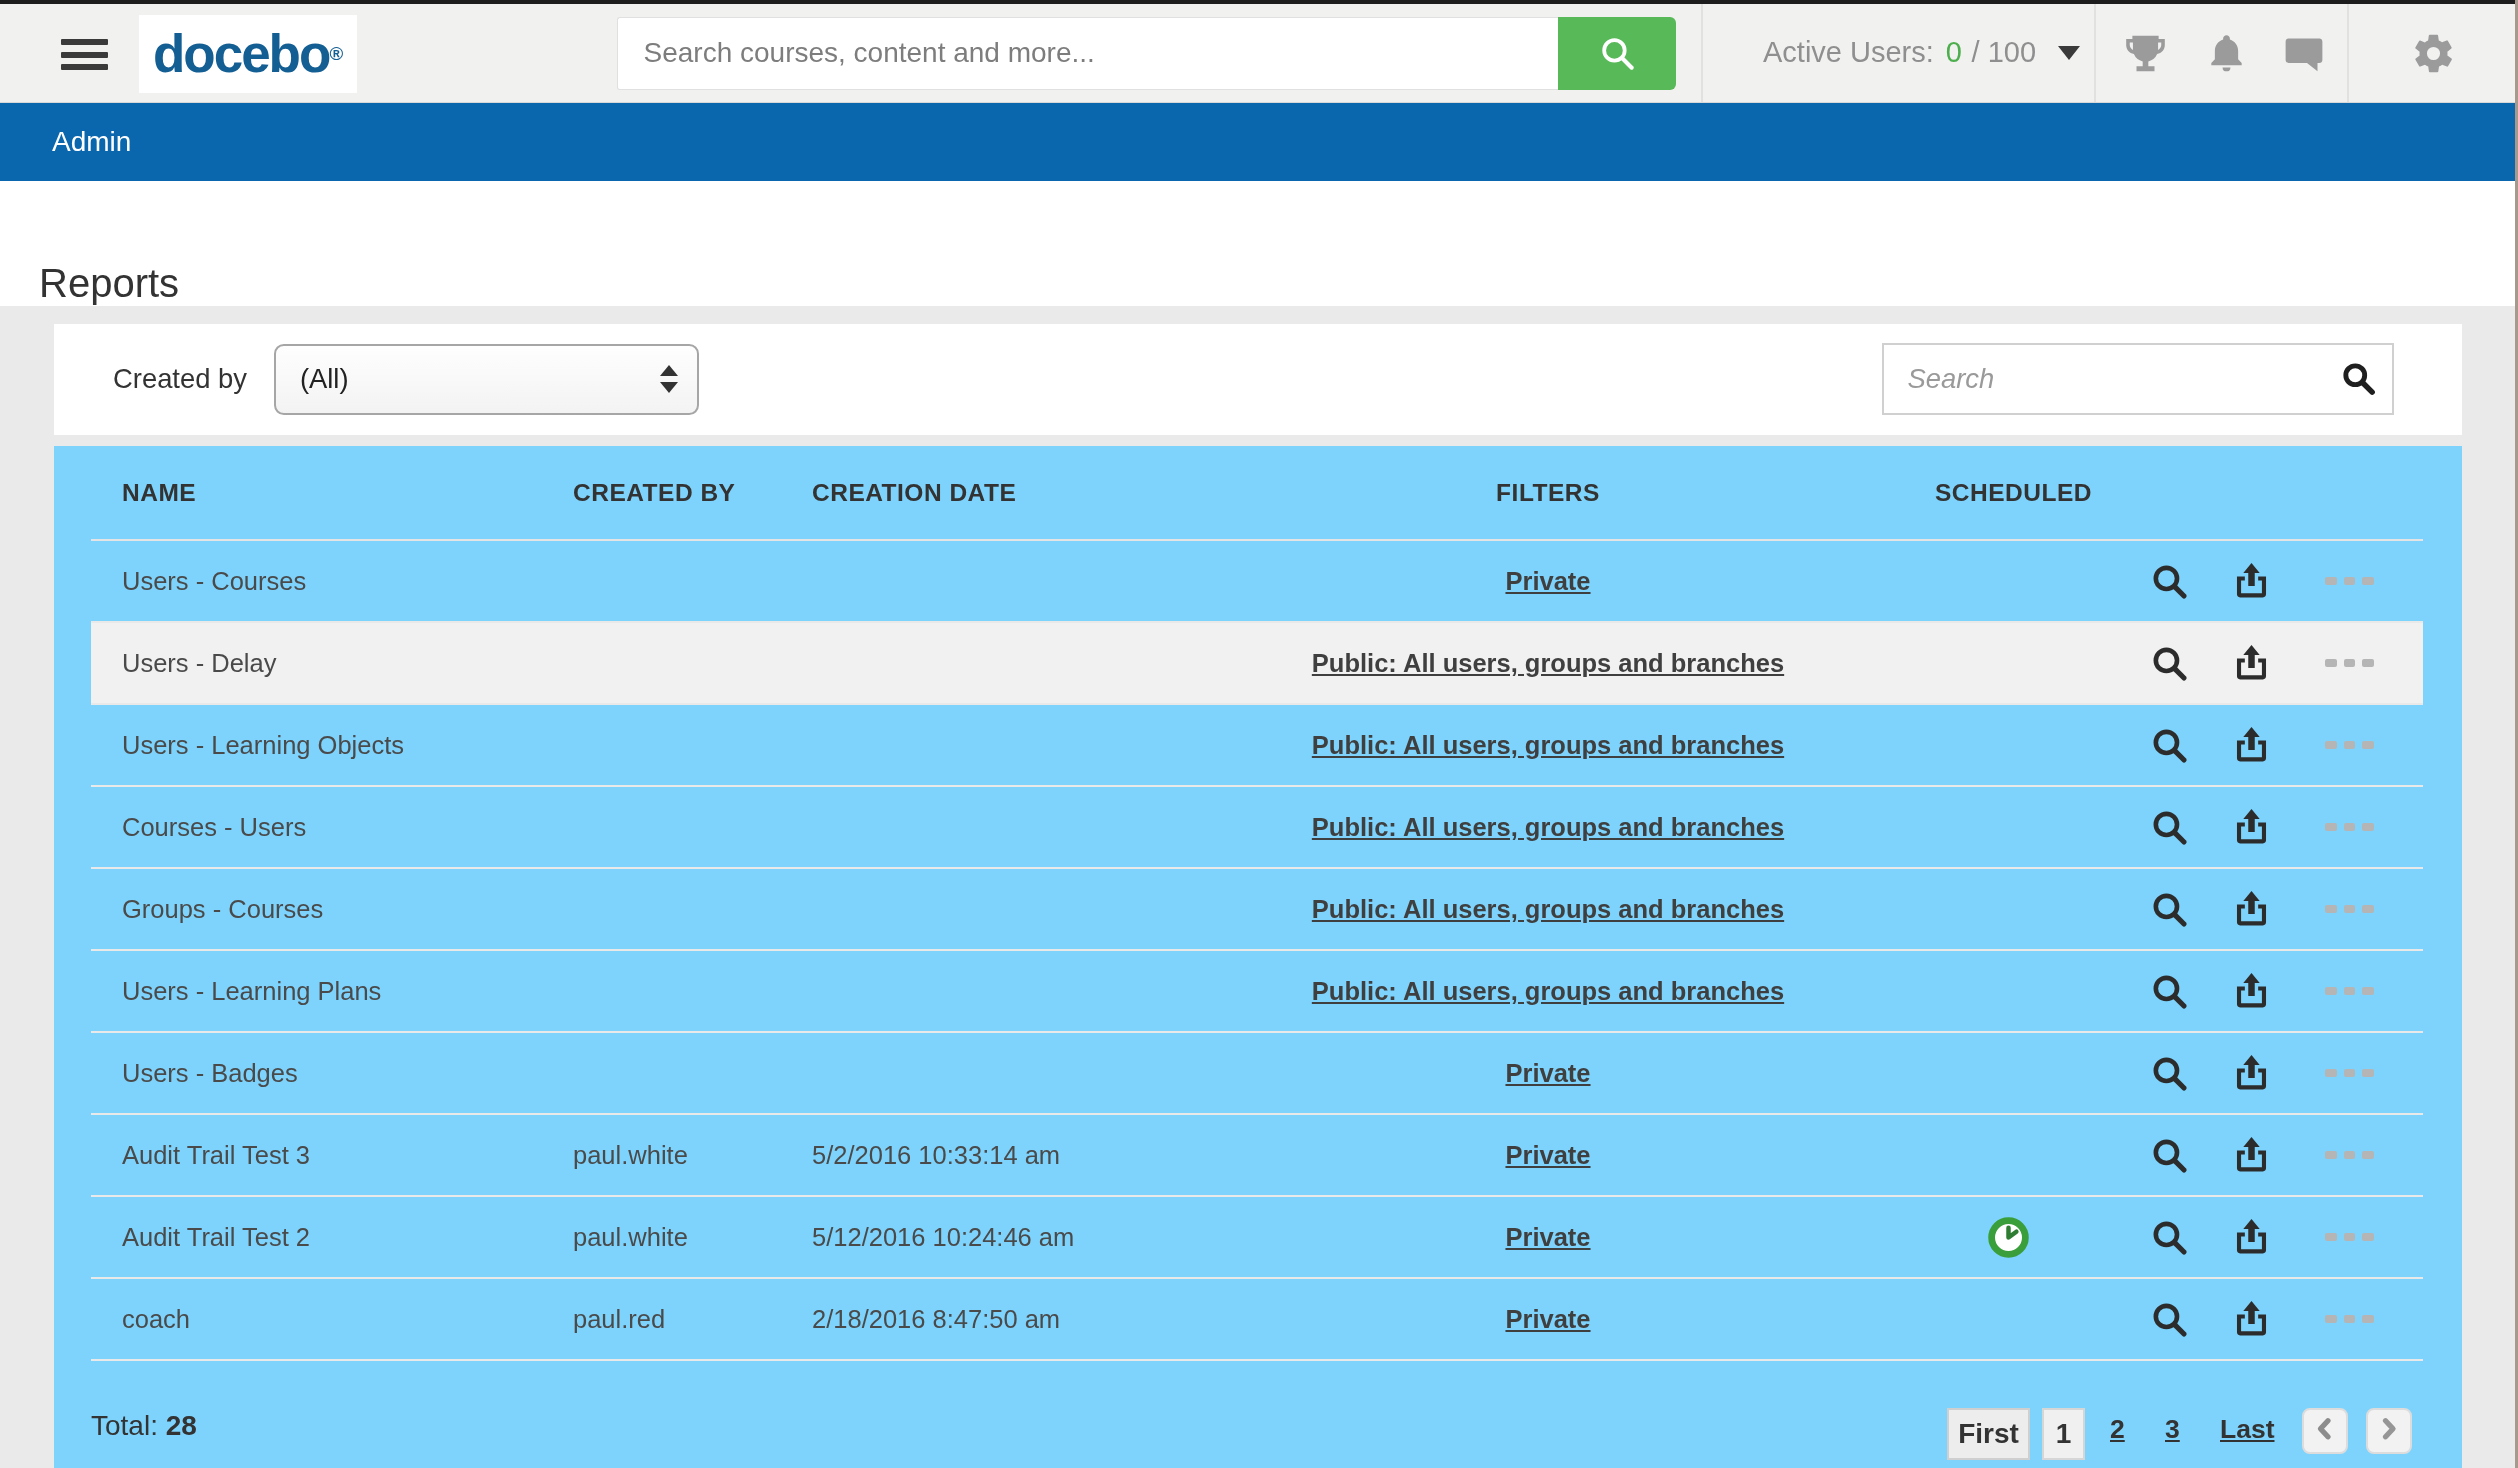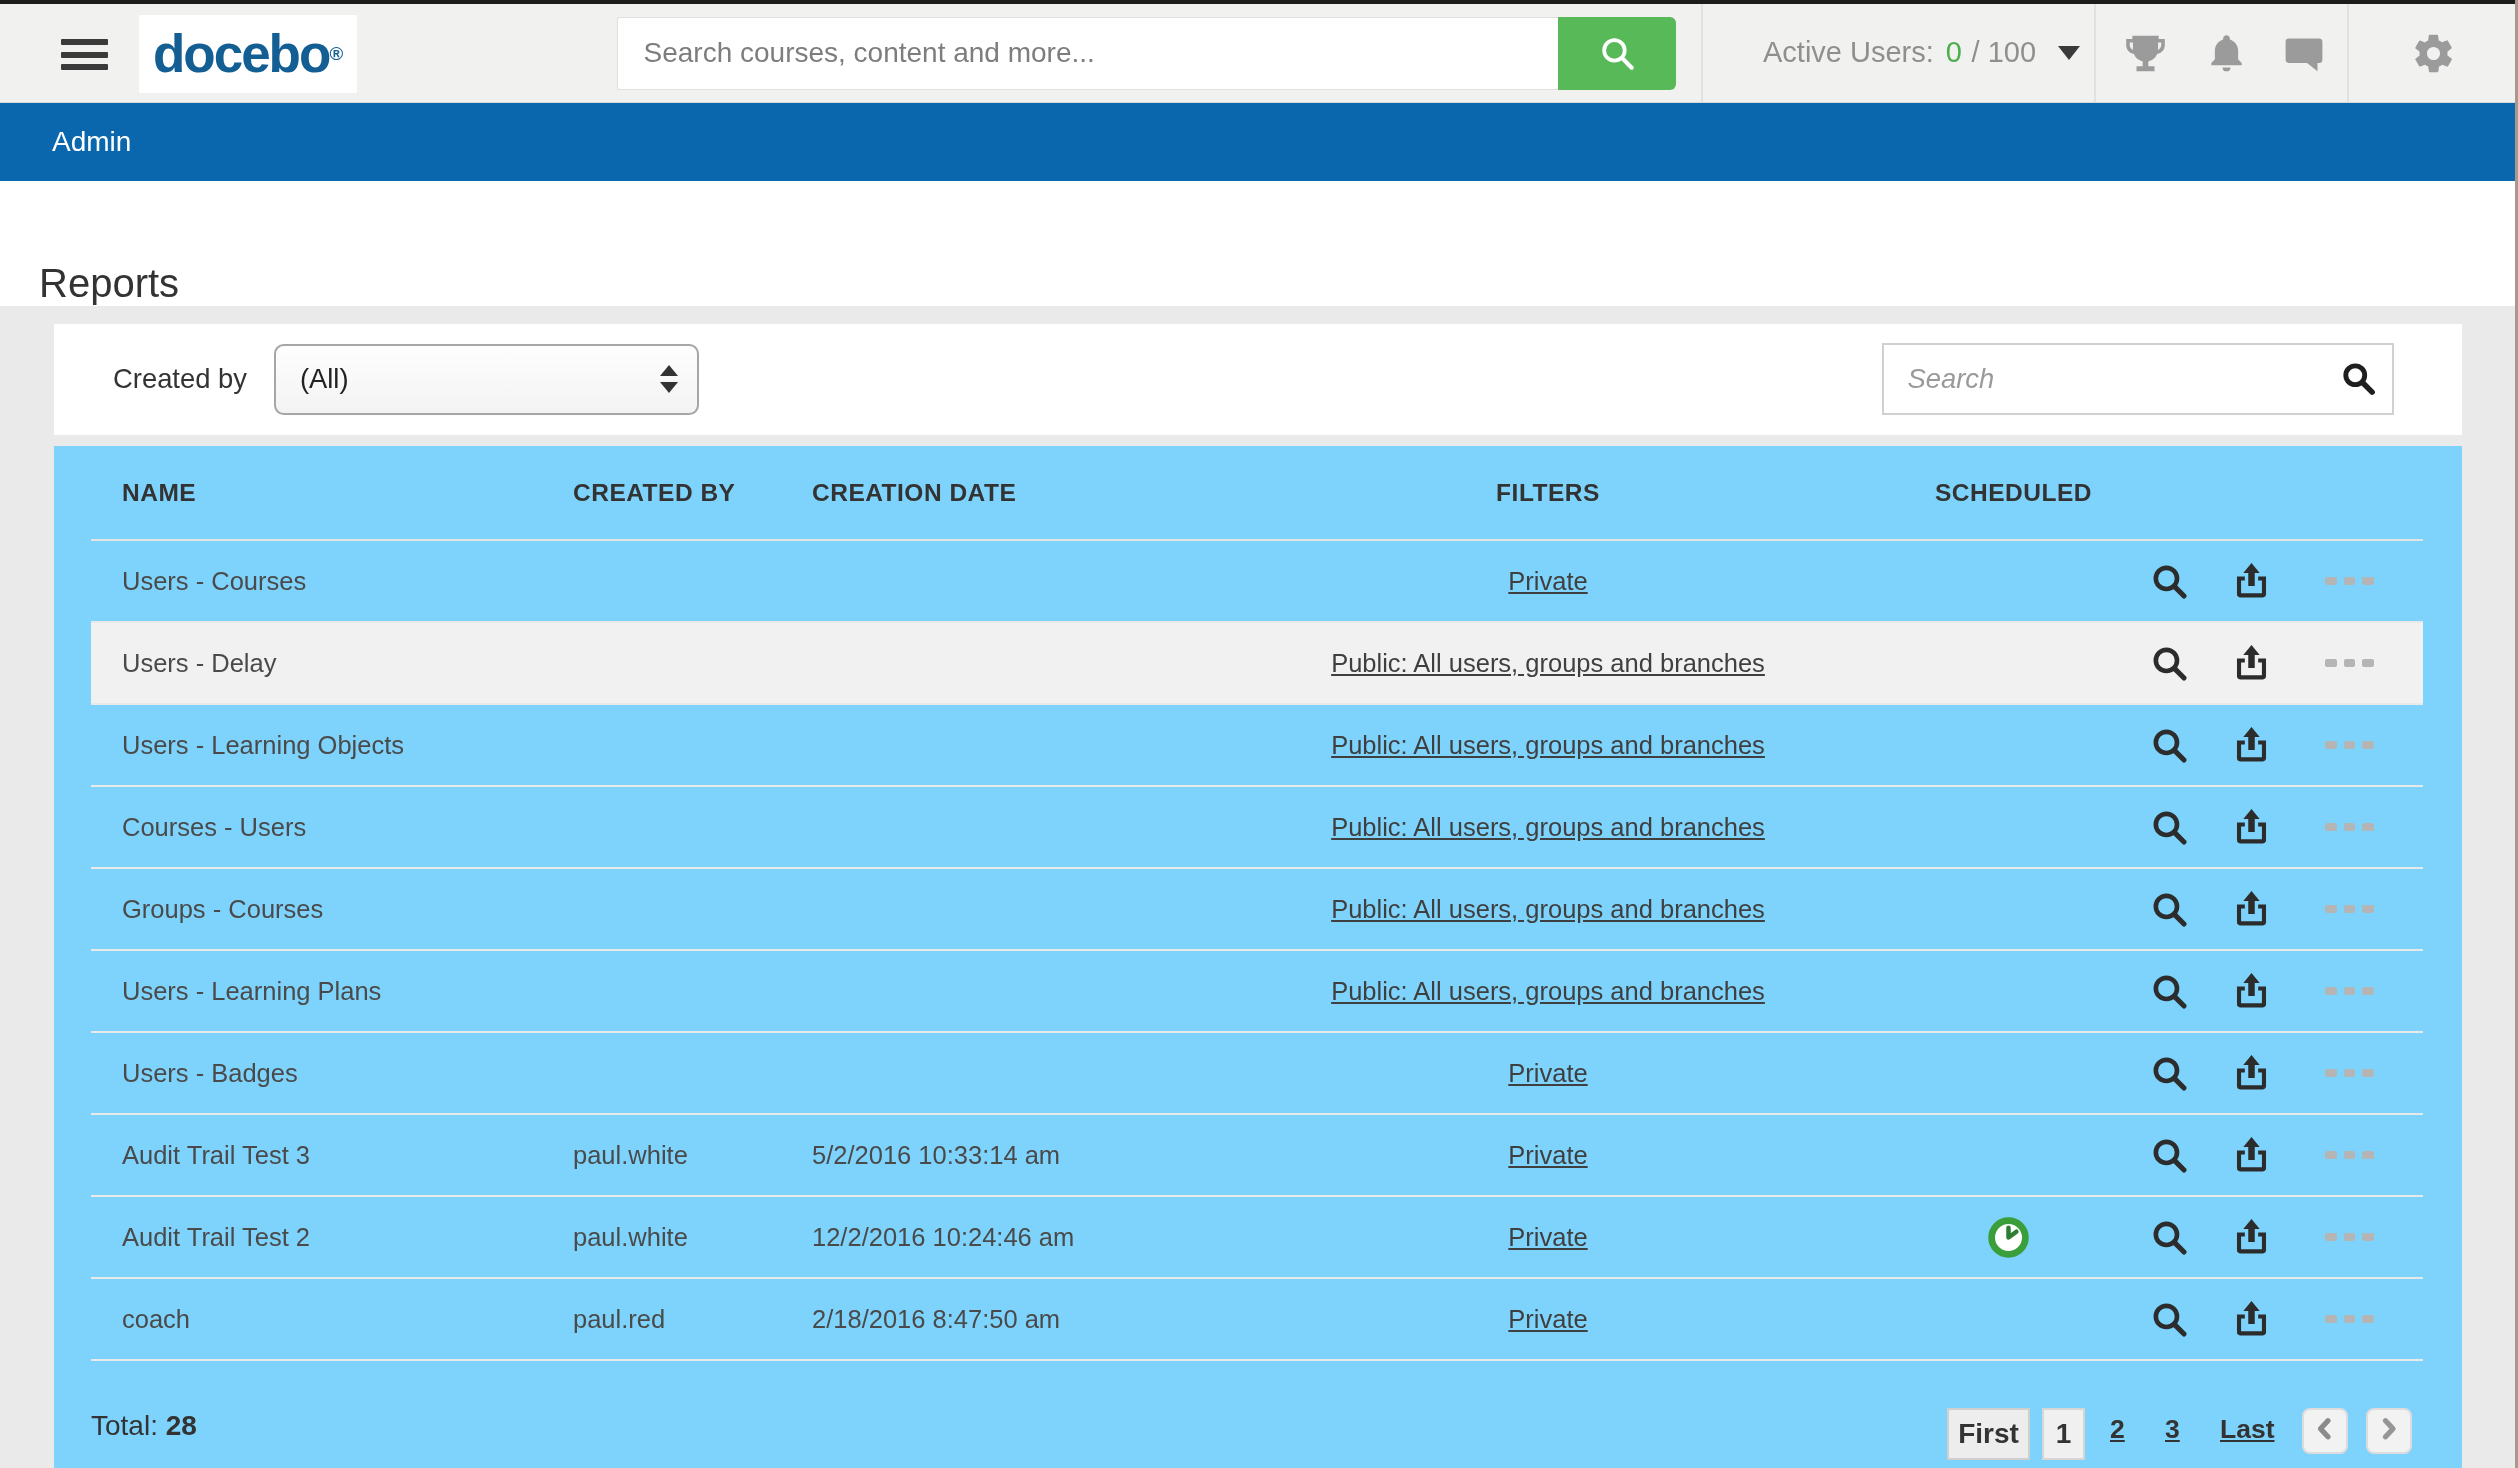--- a/index.html
+++ b/index.html
@@ -67,21 +67,21 @@
   .row { height:82px; display:flex; align-items:center; border-bottom:2px solid #e9e9e9; font-size:25.5px; color:#4a4a4a; }
   .row.hl { background:#f1f1f1; }
 
   .col-name    { width:453px; padding-left:31px; }
   .col-created { width:240px; padding-left:29px; }
   .col-date    { width:377px; padding-left:28px; }
   .col-filters { width:774px; text-align:center; }
   .col-sched   { width:147px; text-align:center; }
   .col-actions { flex:1; display:flex; align-items:center; }
 
-  .c-filters-link { color:#3f3f3f; text-decoration:underline; }
+  .c-filters-link { color:#3f3f3f; text-decoration:underline;font-weight:bold; }
   .sched-icon { display:inline-block; width:45px; height:45px; vertical-align:middle; }
   .sched-icon svg { width:100%; height:100%; }
 
   .act { display:inline-flex; align-items:center; justify-content:center; cursor:pointer; color:#2c2c2c; }
   .act svg { width:41px; height:41px; }
   .act-search { margin-left:67px; }
   .act-export { margin-left:41px; }
   .act-menu { margin-left:53px; display:flex; gap:6.9px; align-items:center; }
   .act-menu i { width:11.8px; height:8.8px; background:#b5b5b5; border-radius:2px; }
 
@@ -479,21 +479,21 @@
       <span class="act act-menu">
               <i></i>
               <i></i>
               <i></i>
             </span>
     </div>
   </div>
         <div class="row">
     <div class="col-name c-name">Audit Trail Test 2</div>
     <div class="col-created c-created">paul.white</div>
-    <div class="col-date c-date">12/2/2016 10:24:46 am</div>
+    <div class="col-date c-date">5/12/2016 10:24:46 am</div>
     <div class="col-filters">
       <a class="c-filters-link" href="#">Private</a>
     </div>
     <div class="col-sched">
       <span class="sched-icon">
         <svg viewBox="0 0 24 24">
                 <circle cx="12" cy="12" r="9" fill="#fff" stroke="#3a9e3a" stroke-width="3.6"></circle>
                 <path d="M12 6.8V12l4.2-3.1" stroke="#2f7d33" stroke-width="2.4" fill="none" stroke-linecap="round" stroke-linejoin="round"></path>
               </svg>
       </span>

